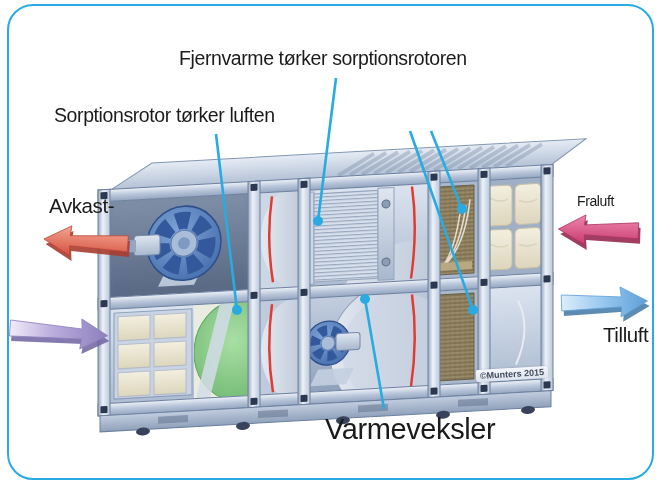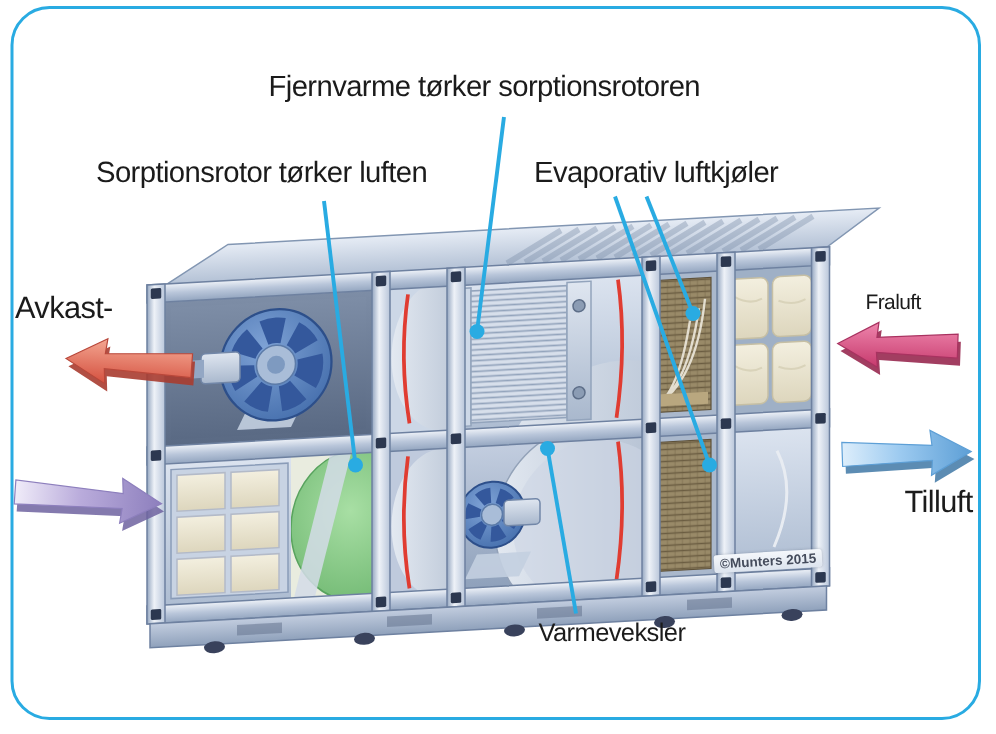--- a/index.html
+++ b/index.html
@@ -2,29 +2,29 @@
 <html><head>
 <meta charset="utf-8">
 <style>
   html,body{margin:0;padding:0;background:#fff;}
   #stage{position:relative;width:664px;height:489px;background:#ffffff;overflow:hidden;
          font-family:"Liberation Sans",sans-serif;}
   .frame-border{position:absolute;left:7px;top:4px;width:643px;height:472px;
          border:2.5px solid #29abe2;border-radius:26px;pointer-events:none;}
   .lbl{position:absolute;font-size:19.5px;line-height:1.22;color:#1b1b1b;
        letter-spacing:-0.4px;white-space:nowrap;}
-  .lbl span{display:block;}
+  .lbl span{display:block;padding-left:39px;}
   #lbl-fjernvarme{left:179px;top:47px;}
-  #lbl-sorption{left:64px;top:104px;text-align:center;}
+  #lbl-sorption{left:54px;top:104px;text-align:center;}
   #lbl-evap{left:356px;top:104px;}
   #lbl-avkast{left:10px;top:193px;font-size:20.5px;}
   #lbl-fraluft{left:577px;top:193px;font-size:14px;}
   #lbl-uteluft{left:10px;top:351px;font-size:20.5px;}
   #lbl-tilluft{left:579px;top:322px;font-size:20.5px;margin-left:24px;}
-  #lbl-varme{left:325px;top:412px;font-size:17px;margin-left:34px;}
+  #lbl-varme{left:325px;top:412px;font-size:29px;}
   #watermark{position:absolute;left:476px;top:368px;font-size:9px;font-weight:bold;
        color:#454c5c;background:linear-gradient(#f4f7fb,#dde4ee);
        padding:1px 4px;border-radius:2px;transform:rotate(-3.5deg);
        box-shadow:0 0 2px rgba(60,70,90,.35);letter-spacing:0;}
   svg{position:absolute;left:0;top:0;}
 </style>
 </head>
 <body>
 
 <div id="stage">
@@ -298,21 +298,20 @@
       <path d="M98,15 L71,0 L72,10 L0,6 L0,22 L72,20 L71,30 Z" fill="url(#aPurple)" stroke="#8d7fbd" stroke-width=".8"></path>
     </g>
     <g transform="translate(561,289) rotate(-2)">
       <path d="M88,20 L61,5 L62,15 L2,11 L2,27 L62,25 L61,35 Z" fill="#4a80ab" opacity=".9"></path>
       <path d="M86,15 L59,0 L60,10 L0,6 L0,22 L60,20 L59,30 Z" fill="url(#aBlue)" stroke="#5d9fd6" stroke-width=".8"></path>
     </g>
   </svg>
 
   <div class="lbl" id="lbl-fjernvarme">Fjernvarme tørker sorptionsrotoren</div>
   <div class="lbl" id="lbl-sorption">Sorptionsrotor tørker luften</div>
-  <div class="lbl" id="lbl-evap">Evaporativ luftkjøler</div>
   <div class="lbl" id="lbl-avkast">
     <span>Avkast-</span>
   </div>
   <div class="lbl" id="lbl-fraluft">Fraluft</div>
   <div class="lbl" id="lbl-tilluft">Tilluft</div>
   <div class="lbl" id="lbl-varme">Varmeveksler</div>
 
   <div id="watermark">©Munters 2015</div>
 
   <div class="frame-border"></div>

